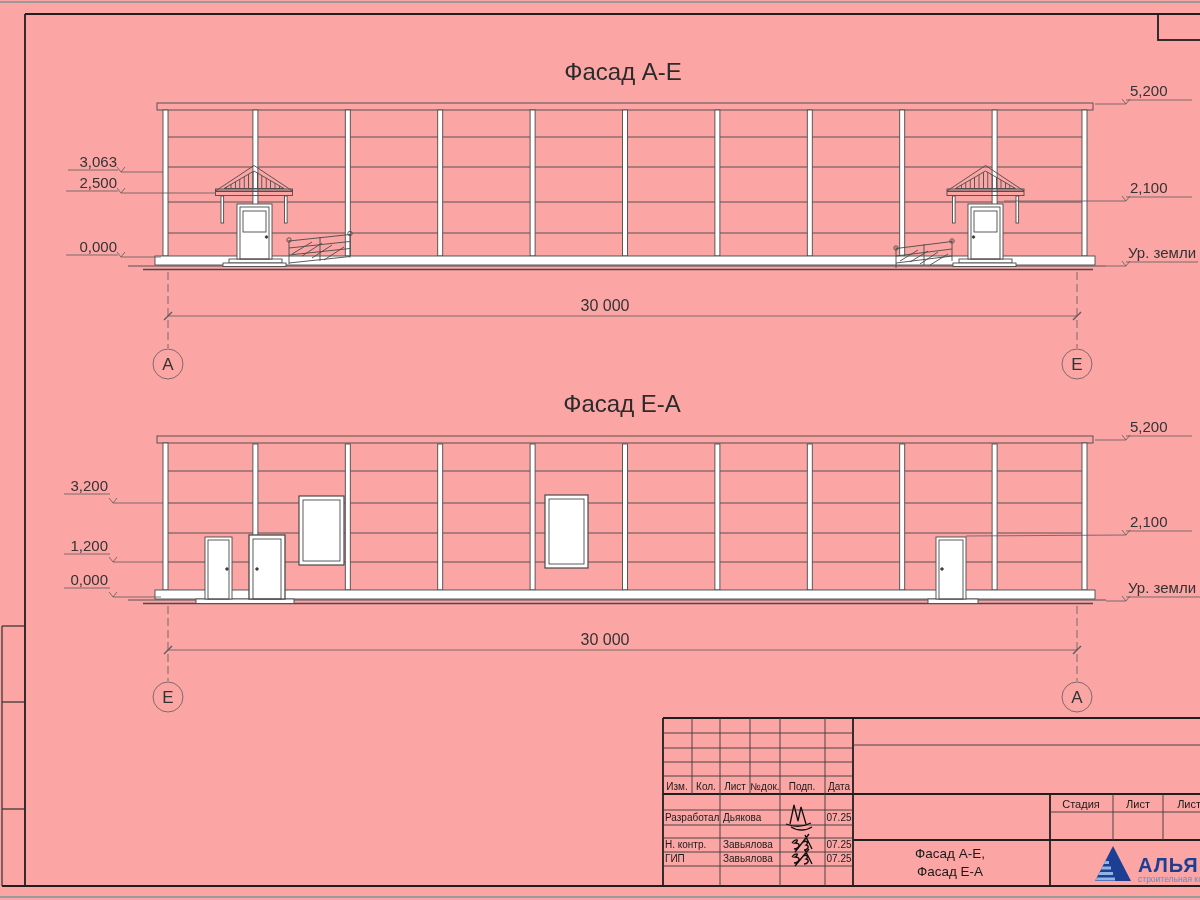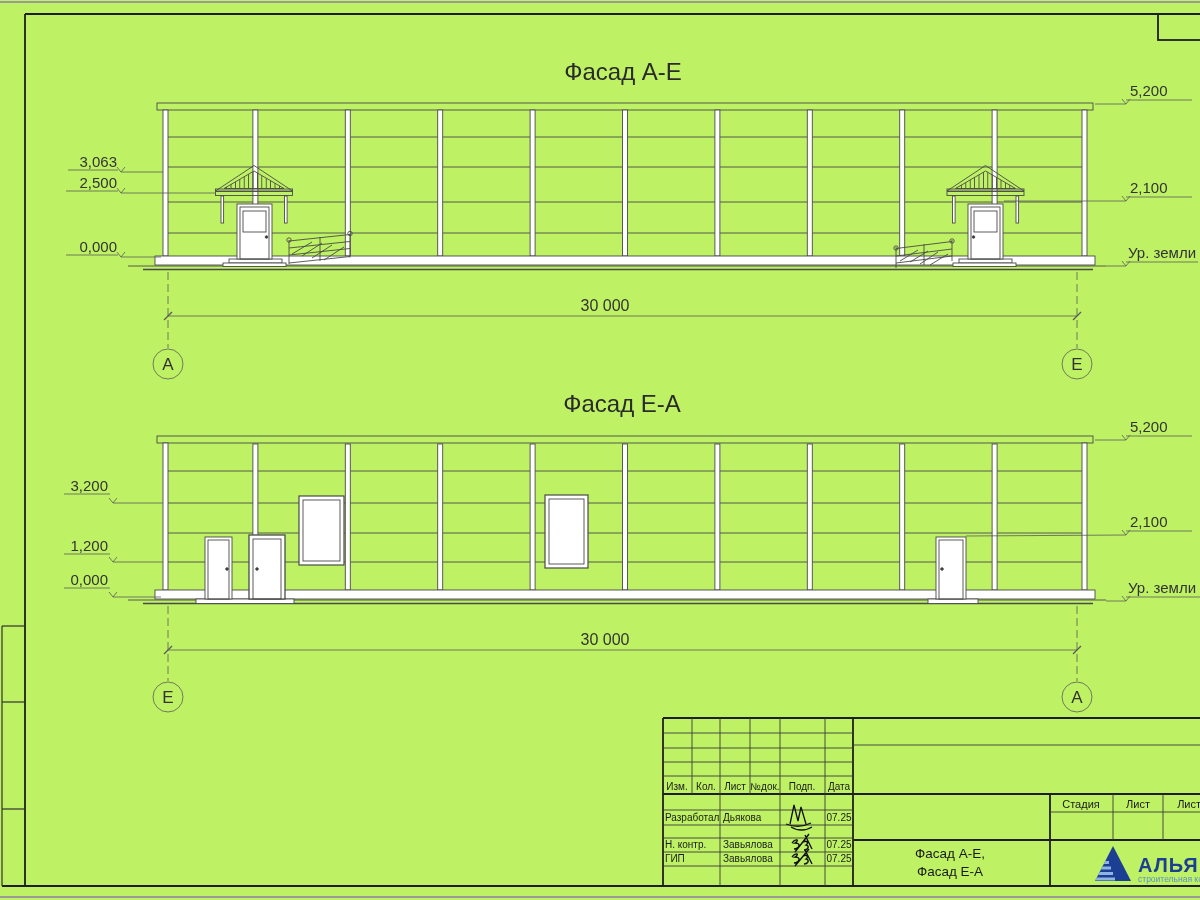--- a/index.html
+++ b/index.html
@@ -1,16 +1,16 @@
 <!DOCTYPE html>
 <html><head>
 <meta charset="utf-8">
 <style>
   html,body{margin:0;padding:0;background:#e8e8e8;}
-  .sheet{position:relative;width:1200px;height:900px;background:#bef264;overflow:hidden;
+  .sheet{position:relative;width:1200px;height:900px;background:#fca5a5;overflow:hidden;
          font-family:"Liberation Sans", sans-serif;}
   svg{display:block;}
   .t-big{font:24px "Liberation Sans", sans-serif; fill:#2b2b2b;}
   .dim{font:15px "Liberation Sans", sans-serif; fill:#333;}
   .dim-l{font:16px "Liberation Sans", sans-serif; fill:#333;}
   .ax{font:17px "Liberation Sans", sans-serif; fill:#333;}
   .tb{font:11px "Liberation Sans", sans-serif; fill:#1a1a1a;}
   .tb-s{font:10px "Liberation Sans", sans-serif; fill:#1a1a1a;}
   .tb-n{font:13.5px "Liberation Sans", sans-serif; fill:#1a1a1a;}
   .logo-t{font:700 20px "Liberation Sans", sans-serif; letter-spacing:1px;}

